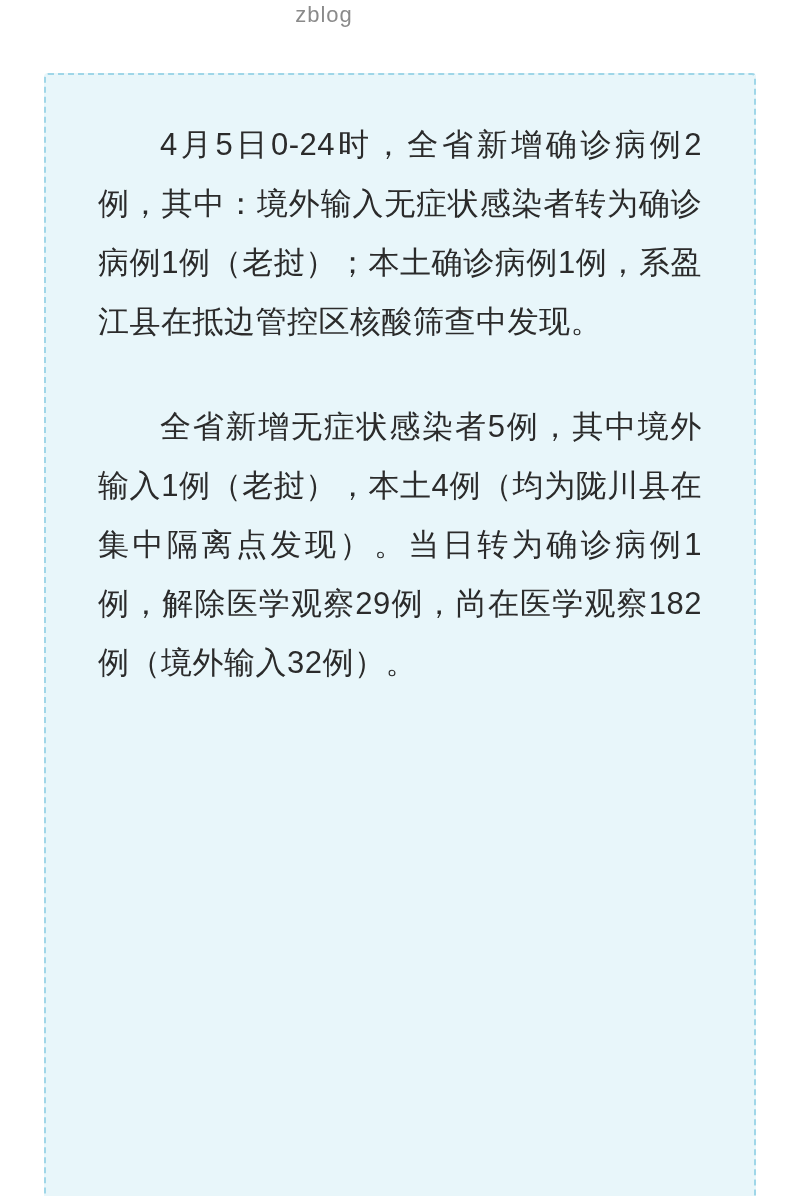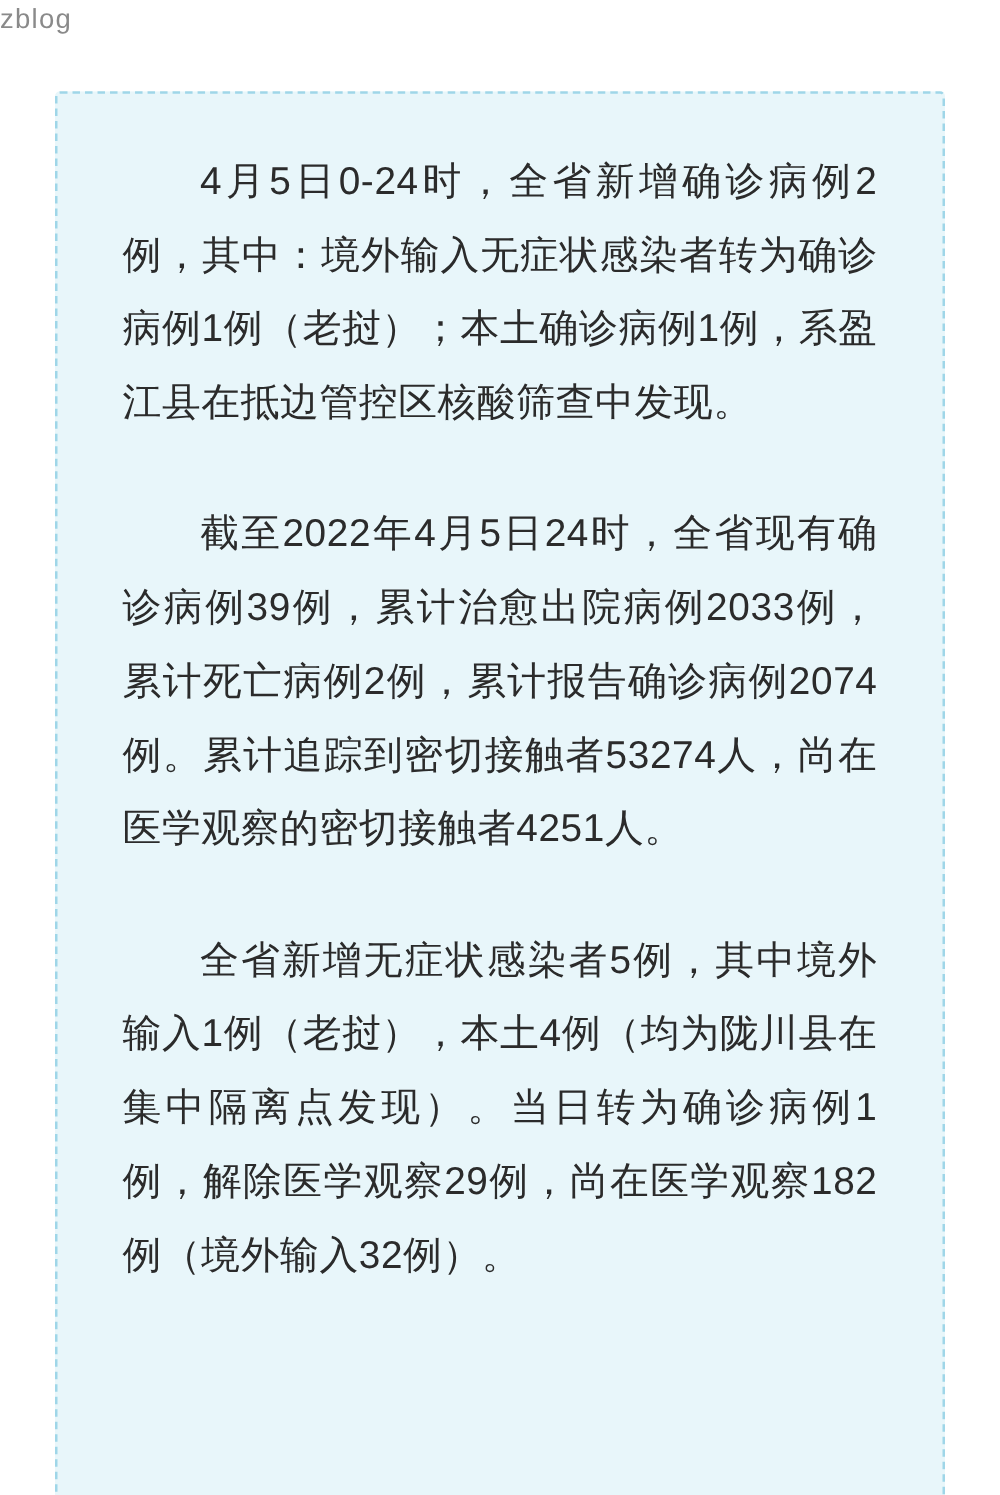--- a/index.html
+++ b/index.html
@@ -12,21 +12,21 @@
     height: 1196px;
     font-family: "Liberation Sans", "DejaVu Sans", sans-serif;
     overflow: hidden;
     position: relative;
   }
   .watermark {
     position: absolute;
     top: 0;
     left: 0;
     width: 648px;
-    text-align: left;
+    text-align: center;
     font-size: 22px;
     color: #8a8a8a;
     letter-spacing: 1px;
     line-height: 30px;
     font-family: "Liberation Sans", "DejaVu Sans", sans-serif;
   }
   .card {
     position: absolute;
     left: 44px;
     top: 30px;
@@ -52,15 +52,14 @@
   }
   .para:last-child { margin-bottom: 0; }
 </style>
 </head>
 <body>
 
 <div class="watermark">zblog</div>
 
 <div class="card">
   <p class="para">4月5日0-24时，全省新增确诊病例2例，其中：境外输入无症状感染者转为确诊病例1例（老挝）；本土确诊病例1例，系盈江县在抵边管控区核酸筛查中发现。</p>
-  <p class="para">截至2022年4月5日24时，全省现有确诊病例39例，累计治愈出院病例2033例，累计死亡病例2例，累计报告确诊病例2074例。累计追踪到密切接触者53274人，尚在医学观察的密切接触者4251人。</p>
   <p class="para">全省新增无症状感染者5例，其中境外输入1例（老挝），本土4例（均为陇川县在集中隔离点发现）。当日转为确诊病例1例，解除医学观察29例，尚在医学观察182例（境外输入32例）。</p>
 </div>
 
 </body></html>

